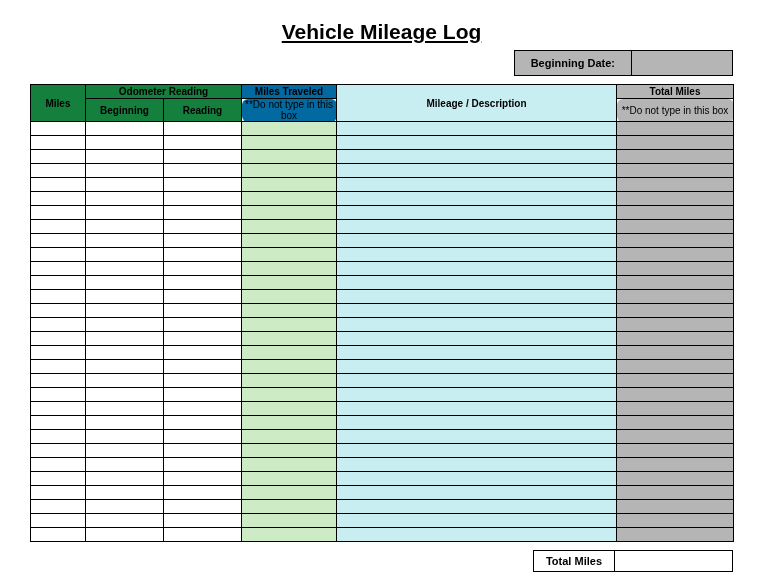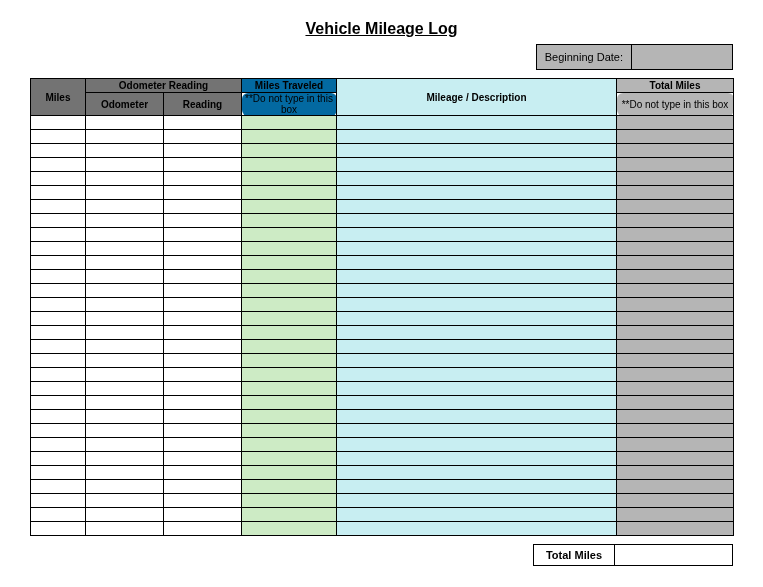--- a/index.html
+++ b/index.html
@@ -11,38 +11,38 @@
     font-size: 11px;
   }
   .page {
     width: 703px;
     margin: 0 auto;
     position: relative;
   }
   .title {
     text-align: center;
     font-weight: bold;
-    font-size: 16px;
+    font-size: 21px;
     text-decoration: underline;
     margin-bottom: 6px;
   }
   .beg-date-row {
     display: flex;
     justify-content: flex-end;
     margin-bottom: 8px;
   }
   .beg-date-box {
     display: flex;
     border: 1px solid #000;
     height: 26px;
   }
   .beg-date-label {
     background: #b5b5b5;
-    font-weight: normal;
-    padding: 0 8px;
+    font-weight: bold;
+    padding: 0 16px;
     display: flex;
     align-items: center;
     font-size: 11px;
     border-right: 1px solid #000;
   }
   .beg-date-value {
     background: #b5b5b5;
     width: 100px;
   }
   table.log {
@@ -54,21 +54,21 @@
     border: 1px solid #000;
     padding: 0;
     height: 14px;
     font-size: 10px;
   }
   .hdr {
     font-weight: bold;
     text-align: center;
     vertical-align: middle;
   }
-  .yellow { background: #737373; }
+  .yellow { background: #15803d; }
   .green  { background: #0369a1; }
   .cyan   { background: #c8eef2; }
   .gray   { background: #b5b5b5; }
   .sub {
     font-weight: normal;
     font-size: 8px;
     text-align: center;
     vertical-align: middle;
     border-radius: 6px;
   }
@@ -138,21 +138,21 @@
     </colgroup>
     <thead>
       <tr>
         <th rowspan="2" class="hdr yellow">Miles</th>
         <th colspan="2" class="hdr yellow">Odometer Reading</th>
         <th class="hdr green">Miles Traveled</th>
         <th rowspan="2" class="hdr cyan">Mileage / Description</th>
         <th class="hdr gray">Total Miles</th>
       </tr>
       <tr>
-        <th class="subbold yellow">Odometer</th>
+        <th class="subbold yellow">Beginning</th>
         <th class="subbold yellow">Reading</th>
         <th class="sub green">**Do not type in this box</th>
         <th class="sub gray">**Do not type in this box</th>
       </tr>
     </thead>
     <tbody id="tbody">
         <tr class="body-row">
           <td class="white"></td>
           <td class="white"></td>
           <td class="white"></td>

